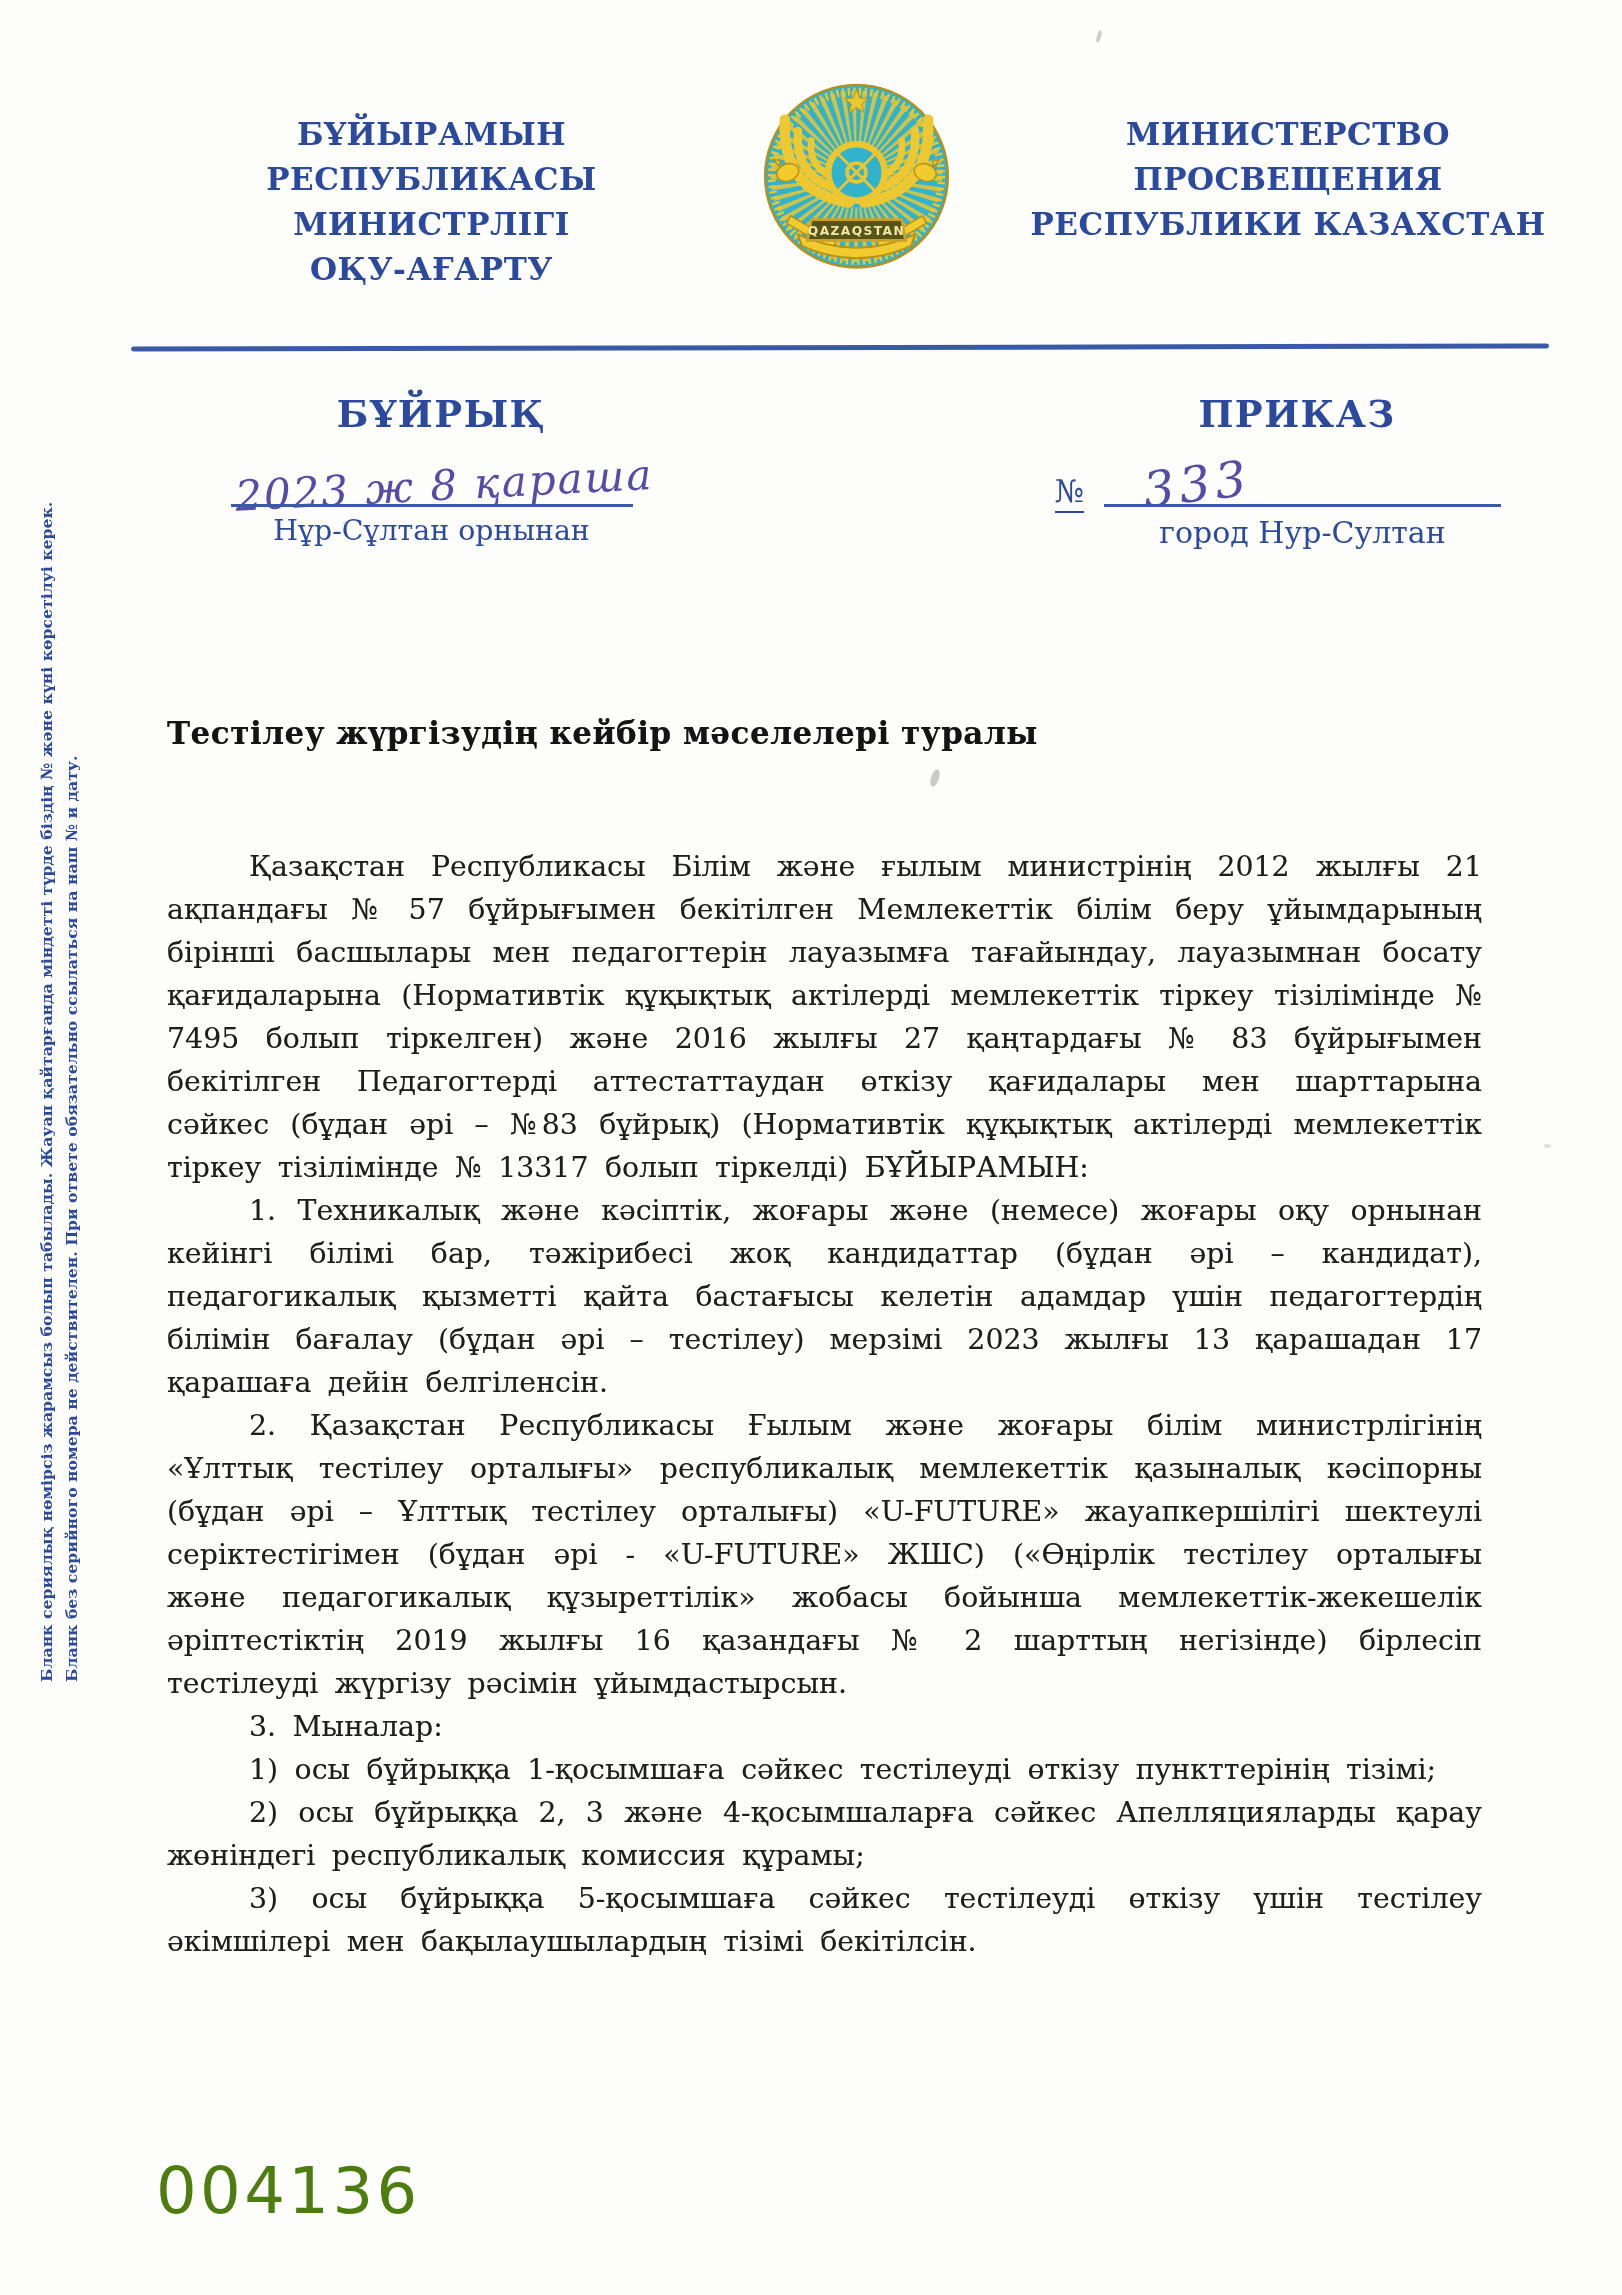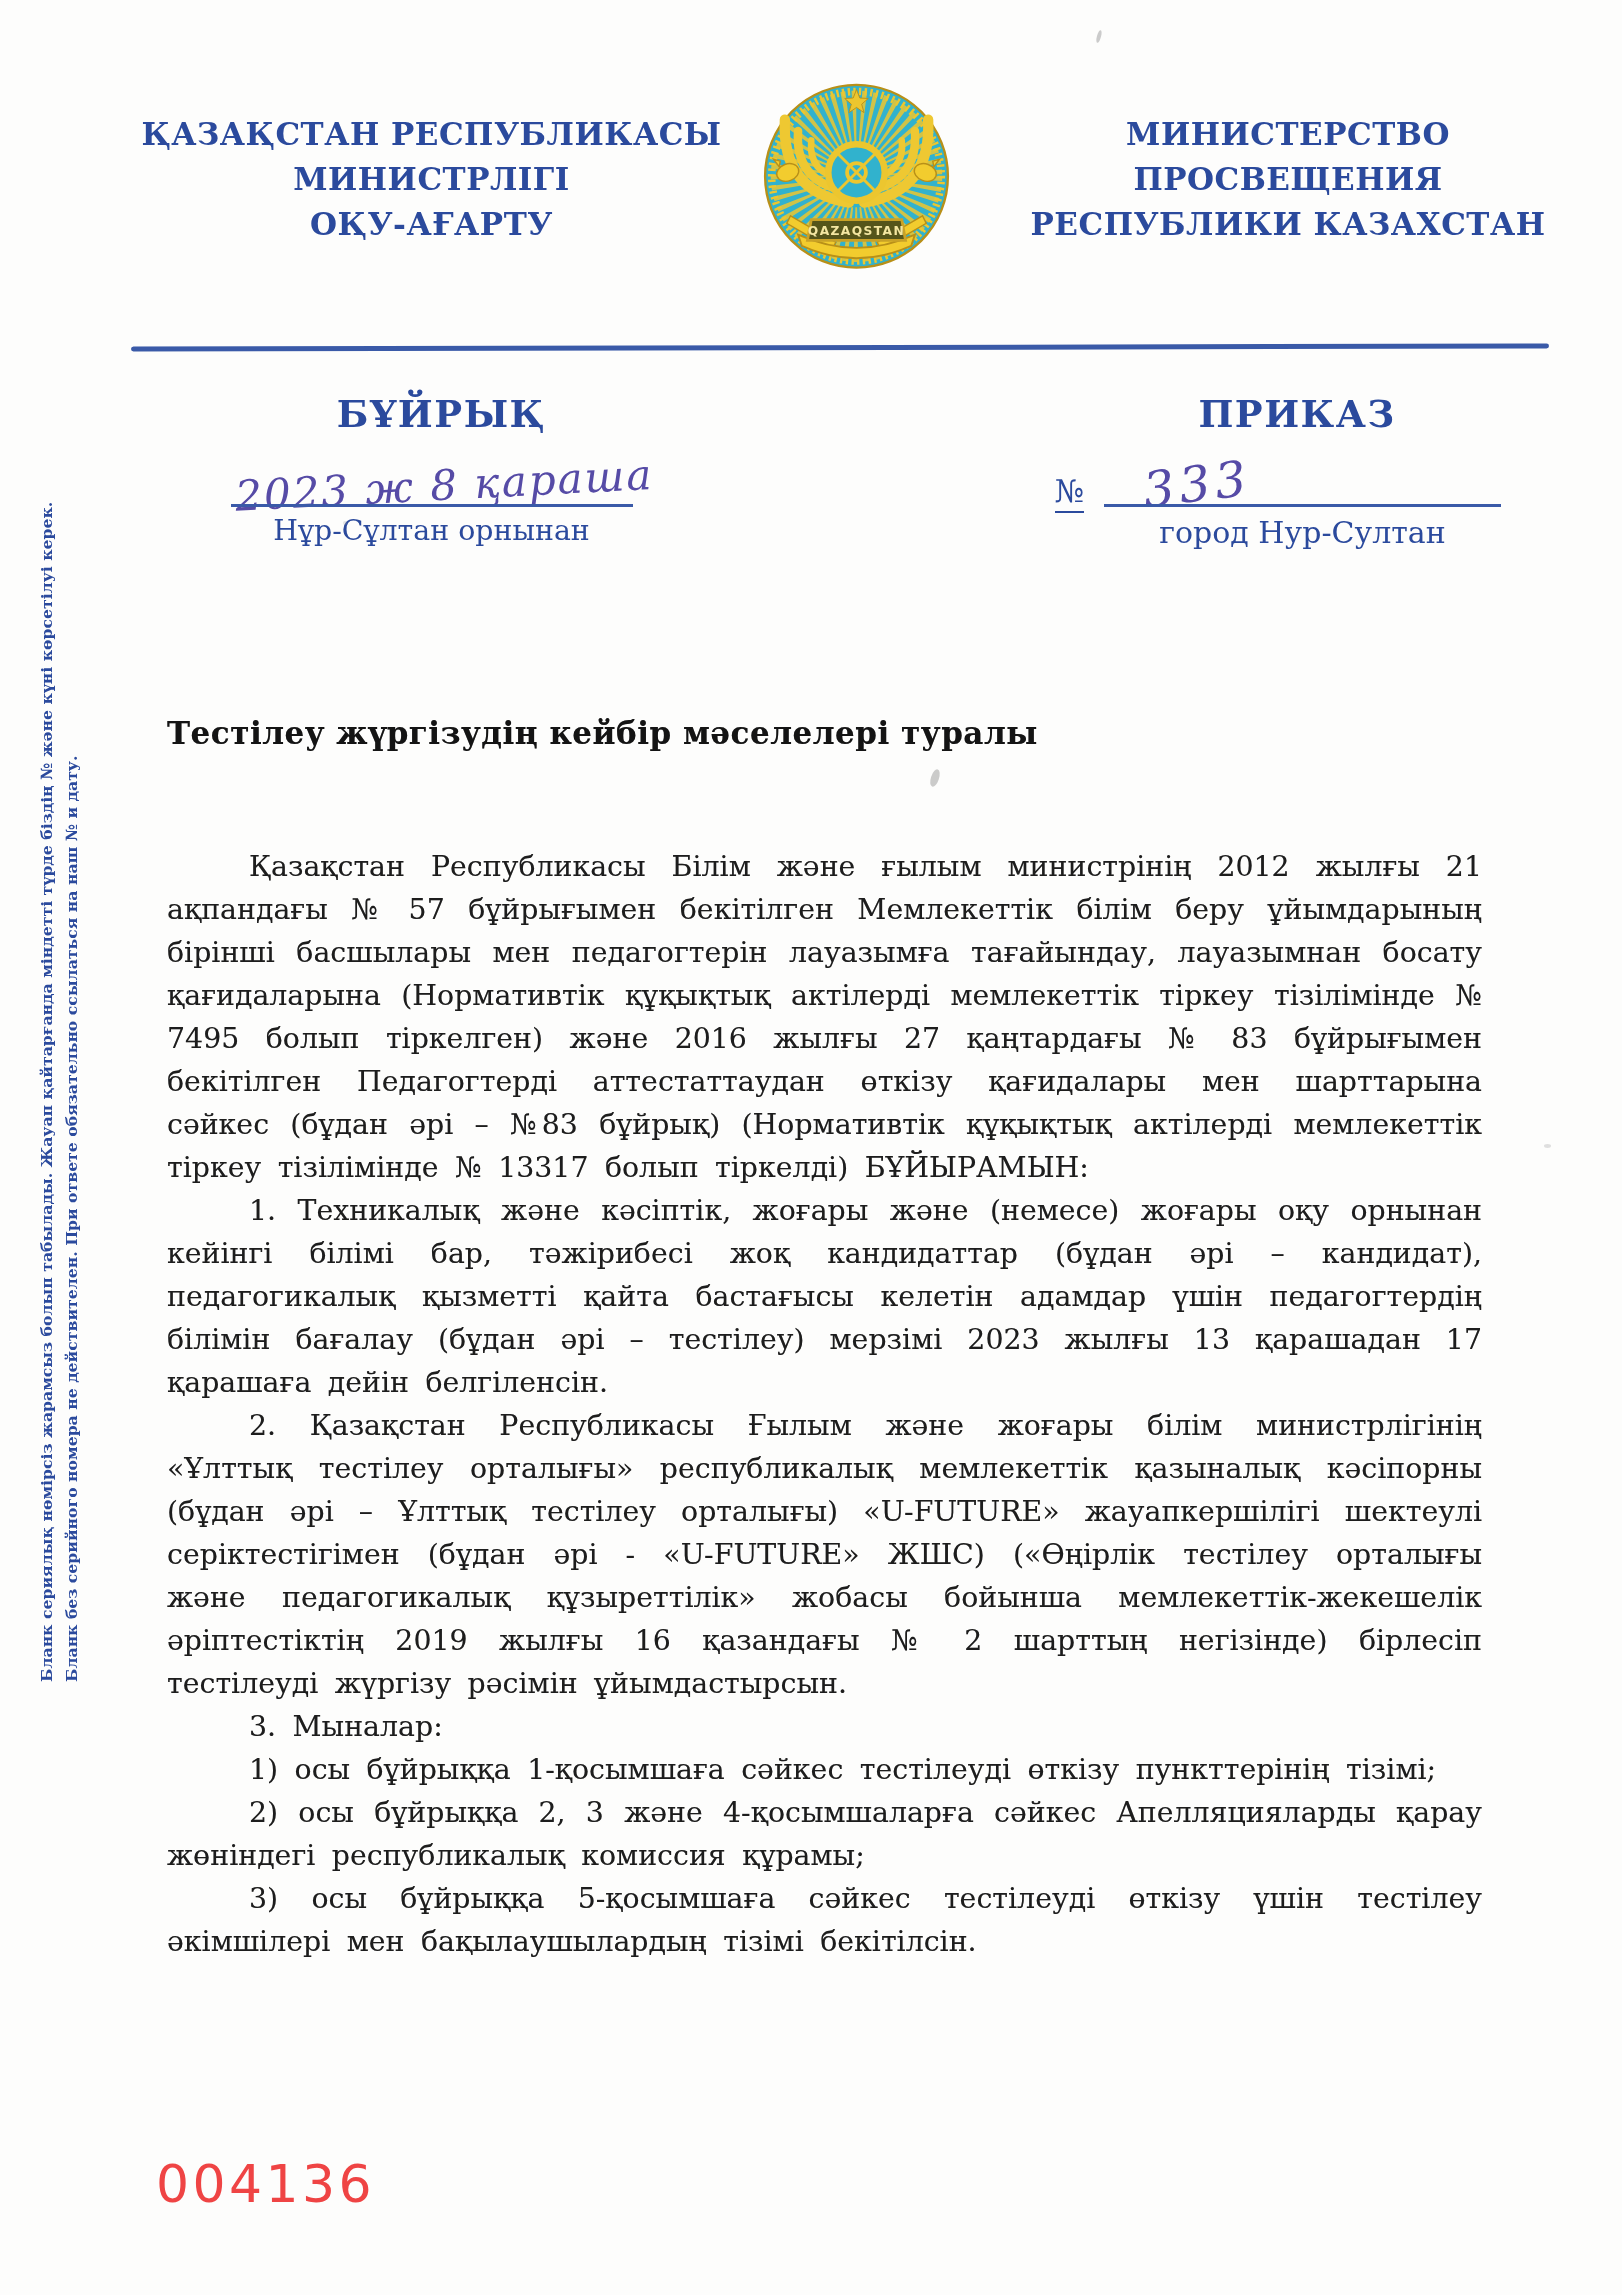--- a/index.html
+++ b/index.html
@@ -51,35 +51,35 @@
   #body-text p{margin:0;text-indent:82px;}
   .bold{font-weight:normal;}
 
   
   #side-note-wrap{position:absolute;left:35px;top:623px;width:54px;height:1059px;}
   #side-note{width:1059px;transform-origin:top left;transform:rotate(-90deg) translateX(-1059px);
              color:#2b4a9d;font-weight:bold;font-size:15.7px;line-height:24.5px;white-space:nowrap;}
 
   
   #serial{position:absolute;left:156px;top:2154px;font-family:"DejaVu Sans","Liberation Sans",sans-serif;
-          font-size:52px;color:#ef4444;letter-spacing:3.4px;text-align:center;}
+          font-size:64px;color:#4d7c0f;letter-spacing:3.4px;text-align:center;}
 
   
   .speck{position:absolute;background:#9a9a9a;border-radius:50%;opacity:.5;}
   #speck1{left:1097px;top:30px;width:4.4px;height:12.8px;transform:rotate(15deg);}
   #speck2{left:1544px;top:1144px;width:6.9px;height:3.9px;opacity:.3;}
   #speck3{left:343px;top:521px;width:3.9px;height:3.9px;opacity:.25;}
 </style>
 </head>
 <body>
 
 <div id="page">
 
   <div id="org-left" class="org-block">
-    <div>ҚАЗАҚСТАН РЕСПУБЛИКАСЫ</div>
+    <div>БҰЙЫРАМЫН РЕСПУБЛИКАСЫ</div>
     <div>МИНИСТРЛІГІ</div>
     <div>ОҚУ-АҒАРТУ</div>
   </div>
 
   <div id="emblem">
     <svg width="189" height="196" viewBox="0 0 200 208">
       <circle cx="100" cy="100" r="97" fill="#31b2cd" stroke="#b89018" stroke-width="2.5"></circle>
 
       <circle cx="100" cy="100" r="62" fill="none" stroke="#ecc62f" stroke-width="58" stroke-dasharray="3.5 4.5" opacity="0.85"></circle>
 

